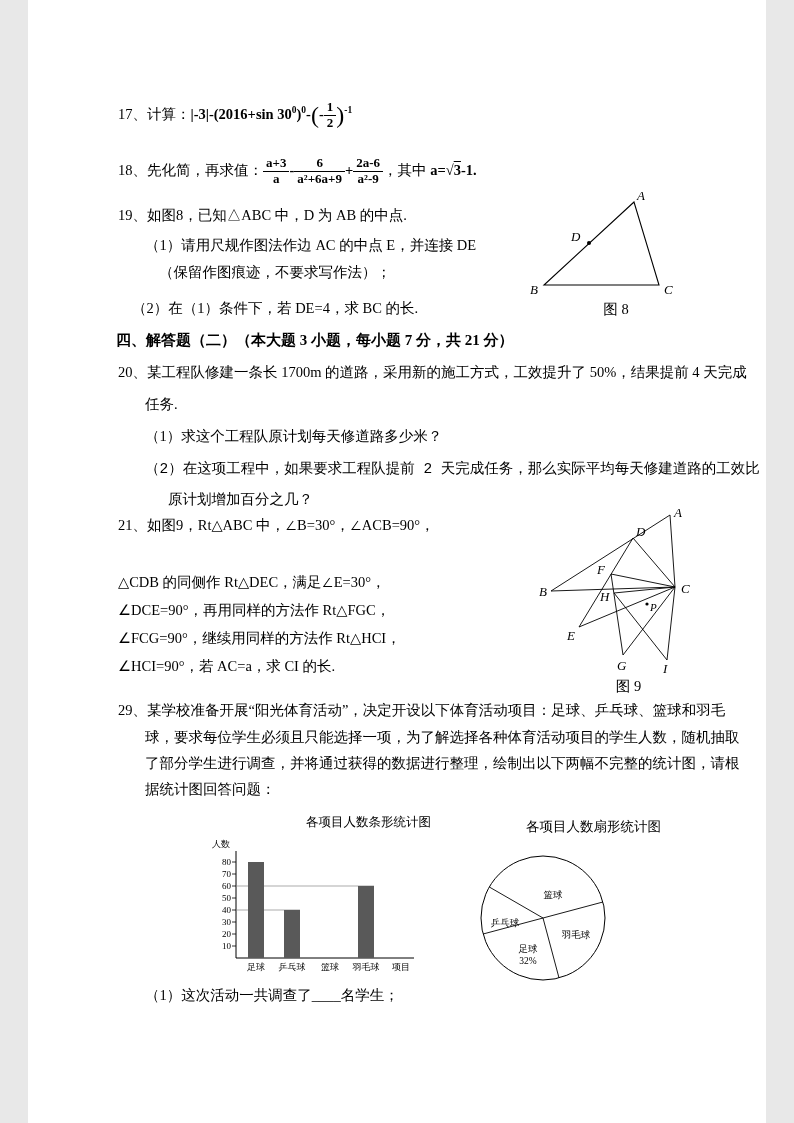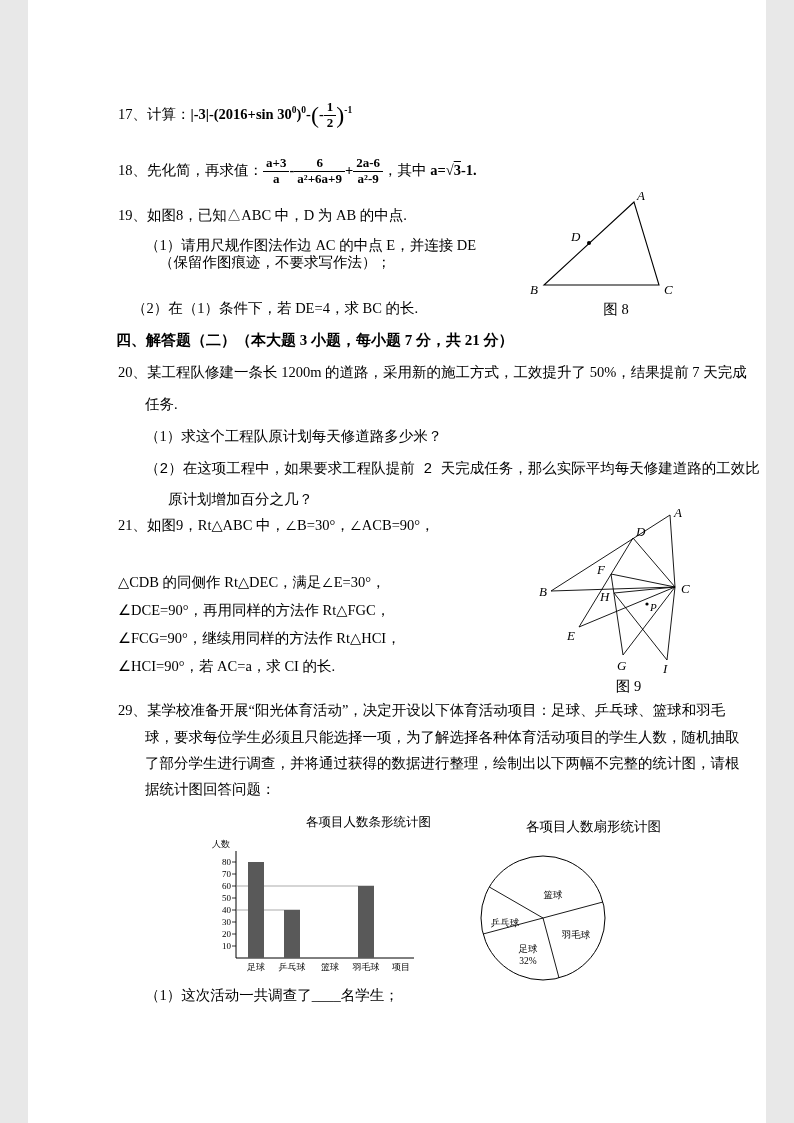--- a/index.html
+++ b/index.html
@@ -36,40 +36,40 @@
   <div class="abs line" style="left:90px;top:100px;">
     <span>17、计算：</span><span class="math"><span>|-3|-(2016+sin 30</span><sup>0</sup><span>)</span><sup>0</sup><span>-</span><span class="bigp">(</span><span>-</span><span class="frac"><span class="num">1</span><span class="den">2</span></span><span class="bigp">)</span><sup>-1</sup></span>
   </div>
 
   <div class="abs line" style="left:90px;top:156px;">
     <span>18、先化简，再求值：</span><span class="math"><span class="frac"><span class="num">a+3</span><span class="den">a</span></span><span>-</span><span class="frac"><span class="num">6</span><span class="den">a²+6a+9</span></span><span>+</span><span class="frac"><span class="num">2a-6</span><span class="den">a²-9</span></span></span><span>，其中 </span><span class="math"><span>a=</span><span>√</span><span class="overline">3</span><span>-1.</span></span>
   </div>
 
   <div class="abs line" style="left:90px;top:206px;">19、如图8，已知△ABC 中，D 为 AB 的中点.</div>
   <div class="abs line" style="left:117px;top:236px;">（1）请用尺规作图法作边 AC 的中点 E，并连接 DE</div>
-  <div class="abs line" style="left:131px;top:253px;">（保留作图痕迹，不要求写作法）；</div>
+  <div class="abs line" style="left:131px;top:263px;">（保留作图痕迹，不要求写作法）；</div>
   <div class="abs line" style="left:104px;top:299px;">（2）在（1）条件下，若 DE=4，求 BC 的长.</div>
 
   <div class="abs figwrap" style="left:498px;top:188px;width:180px;">
     <svg width="175" height="110" viewBox="0 0 175 110">
       <g stroke="#000" stroke-width="1.1" fill="none">
         <path d="M105 14 L15 97 L130 97 Z"></path>
       </g>
       <circle cx="60" cy="55" r="2" fill="#000"></circle>
       <text class="pt" x="108" y="12">A</text>
       <text class="pt" x="1" y="106">B</text>
       <text class="pt" x="135" y="106">C</text>
       <text class="pt" x="42" y="53">D</text>
     </svg>
     <div class="figcap">图 8</div>
   </div>
 
   <div class="abs line sec" style="left:88px;top:331px;">四、解答题（二）（本大题 3 小题，每小题 7 分，共 21 分）</div>
 
-  <div class="abs line" style="left:90px;top:363px;">20、某工程队修建一条长 1200m 的道路，采用新的施工方式，工效提升了 50%，结果提前 7 天完成</div>
+  <div class="abs line" style="left:90px;top:363px;">20、某工程队修建一条长 1700m 的道路，采用新的施工方式，工效提升了 50%，结果提前 4 天完成</div>
   <div class="abs line" style="left:117px;top:395px;">任务.</div>
   <div class="abs line" style="left:117px;top:427px;">（1）求这个工程队原计划每天修道路多少米？</div>
   <div class="abs line" style="left:117px;top:459px;font-family:Liberation Mono, monospace;">（2）在这项工程中，如果要求工程队提前 2 天完成任务，那么实际平均每天修建道路的工效比</div>
   <div class="abs line" style="left:140px;top:490px;">原计划增加百分之几？</div>
 
   <div class="abs line" style="left:90px;top:516px;">21、如图9，Rt△ABC 中，∠B=30°，∠ACB=90°，</div>
   <div class="abs line" style="left:90px;top:573px;">△CDB 的同侧作 Rt△DEC，满足∠E=30°，</div>
   <div class="abs line" style="left:90px;top:601px;">∠DCE=90°，再用同样的方法作 Rt△FGC，</div>
   <div class="abs line" style="left:90px;top:629px;">∠FCG=90°，继续用同样的方法作 Rt△HCI，</div>
   <div class="abs line" style="left:90px;top:657px;">∠HCI=90°，若 AC=a，求 CI 的长.</div>

